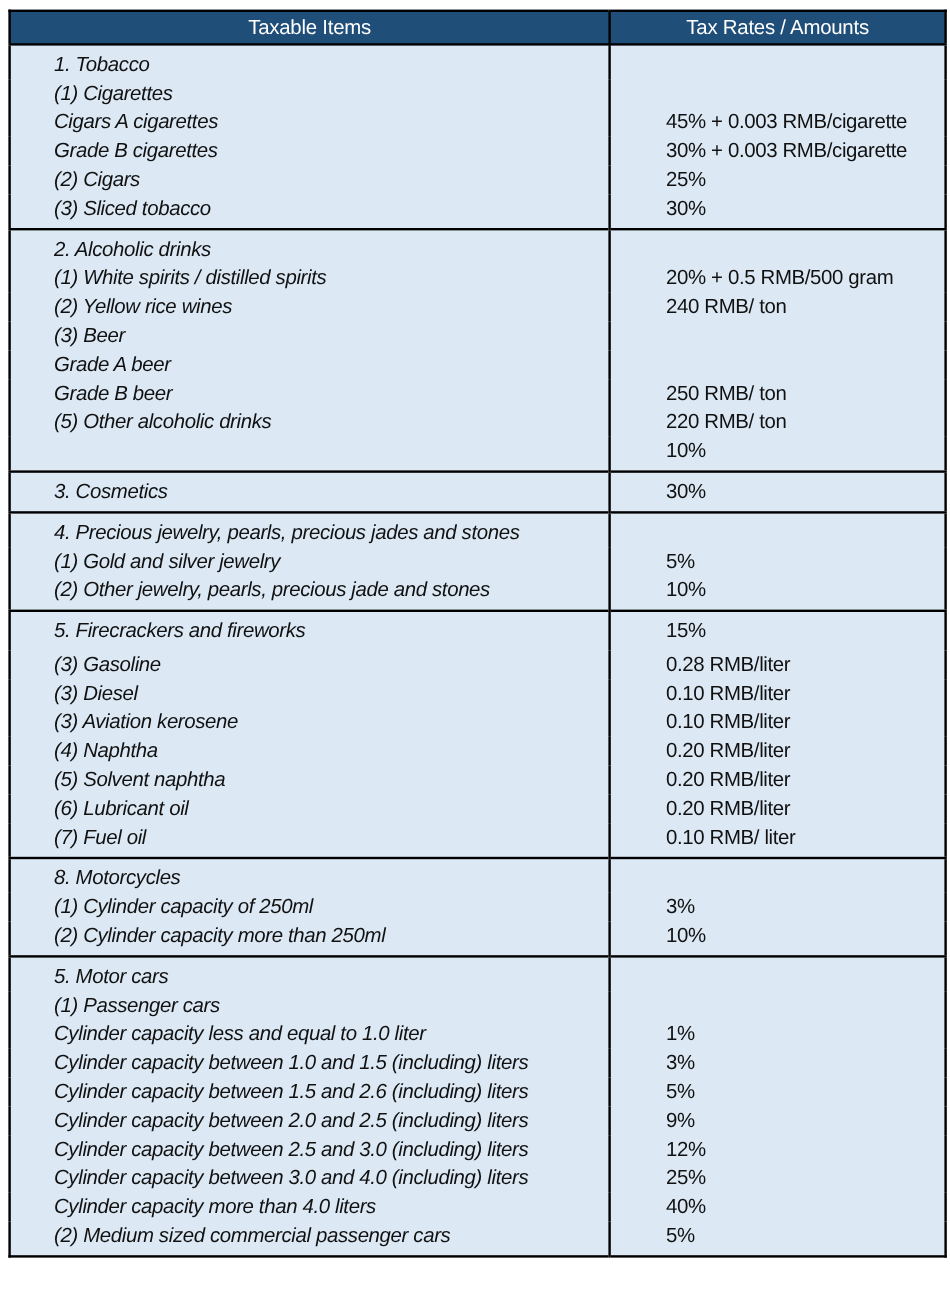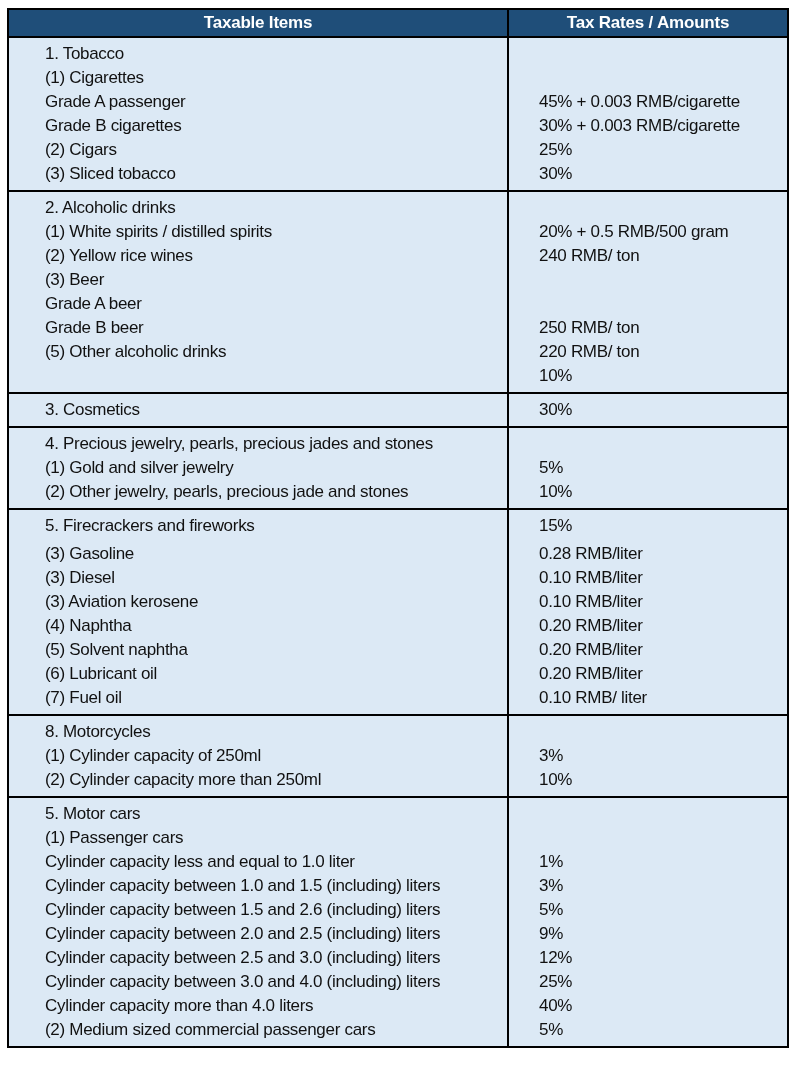--- a/index.html
+++ b/index.html
@@ -27,44 +27,45 @@
     background: var(--body-bg);
     color: var(--text);
     border: 2px solid var(--border);
   }
   col.items-col { width: 500px; }
   col.rates-col { width: 280px; }
   th {
     background: var(--header-bg);
     color: var(--header-text);
     font-size: 17px;
-    font-weight: bold;
+    font-weight: normal;
     letter-spacing: -0.2px;
     height: 28px;
     text-align: center;
     vertical-align: middle;
     padding: 0;
     border-bottom: 2px solid var(--border);
   }
   th.items-header { border-right: 2px solid var(--border); }
   td {
     font-size: 17px;
     line-height: 24px;
     letter-spacing: -0.3px;
     padding: 0;
     vertical-align: top;
     white-space: nowrap;
     overflow: hidden;
   }
   td.item {
     padding-left: 36px;
     border-right: 2px solid var(--border);
+    font-style: italic;
   }
   td.rate {
-    padding-left: 30px;
+    padding-left: 46px;
   }
   tr.sec-first td { border-top: 2px solid var(--border); padding-top: 4px; }
   tr.sec-last td { padding-bottom: 4px; }
 </style>
 </head>
 <body>
 
 <div class="page">
   <table class="tax-table">
     <colgroup>
@@ -80,21 +81,21 @@
     <tbody id="table-body">
         <tr class="sec-first">
           <td class="item">1. Tobacco</td>
           <td class="rate"></td>
         </tr>
         <tr>
           <td class="item">(1) Cigarettes</td>
           <td class="rate"></td>
         </tr>
         <tr>
-          <td class="item">Grade A passenger</td>
+          <td class="item">Cigars A cigarettes</td>
           <td class="rate">45% + 0.003 RMB/cigarette</td>
         </tr>
         <tr>
           <td class="item">Grade B cigarettes</td>
           <td class="rate">30% + 0.003 RMB/cigarette</td>
         </tr>
         <tr>
           <td class="item">(2) Cigars</td>
           <td class="rate">25%</td>
         </tr>

